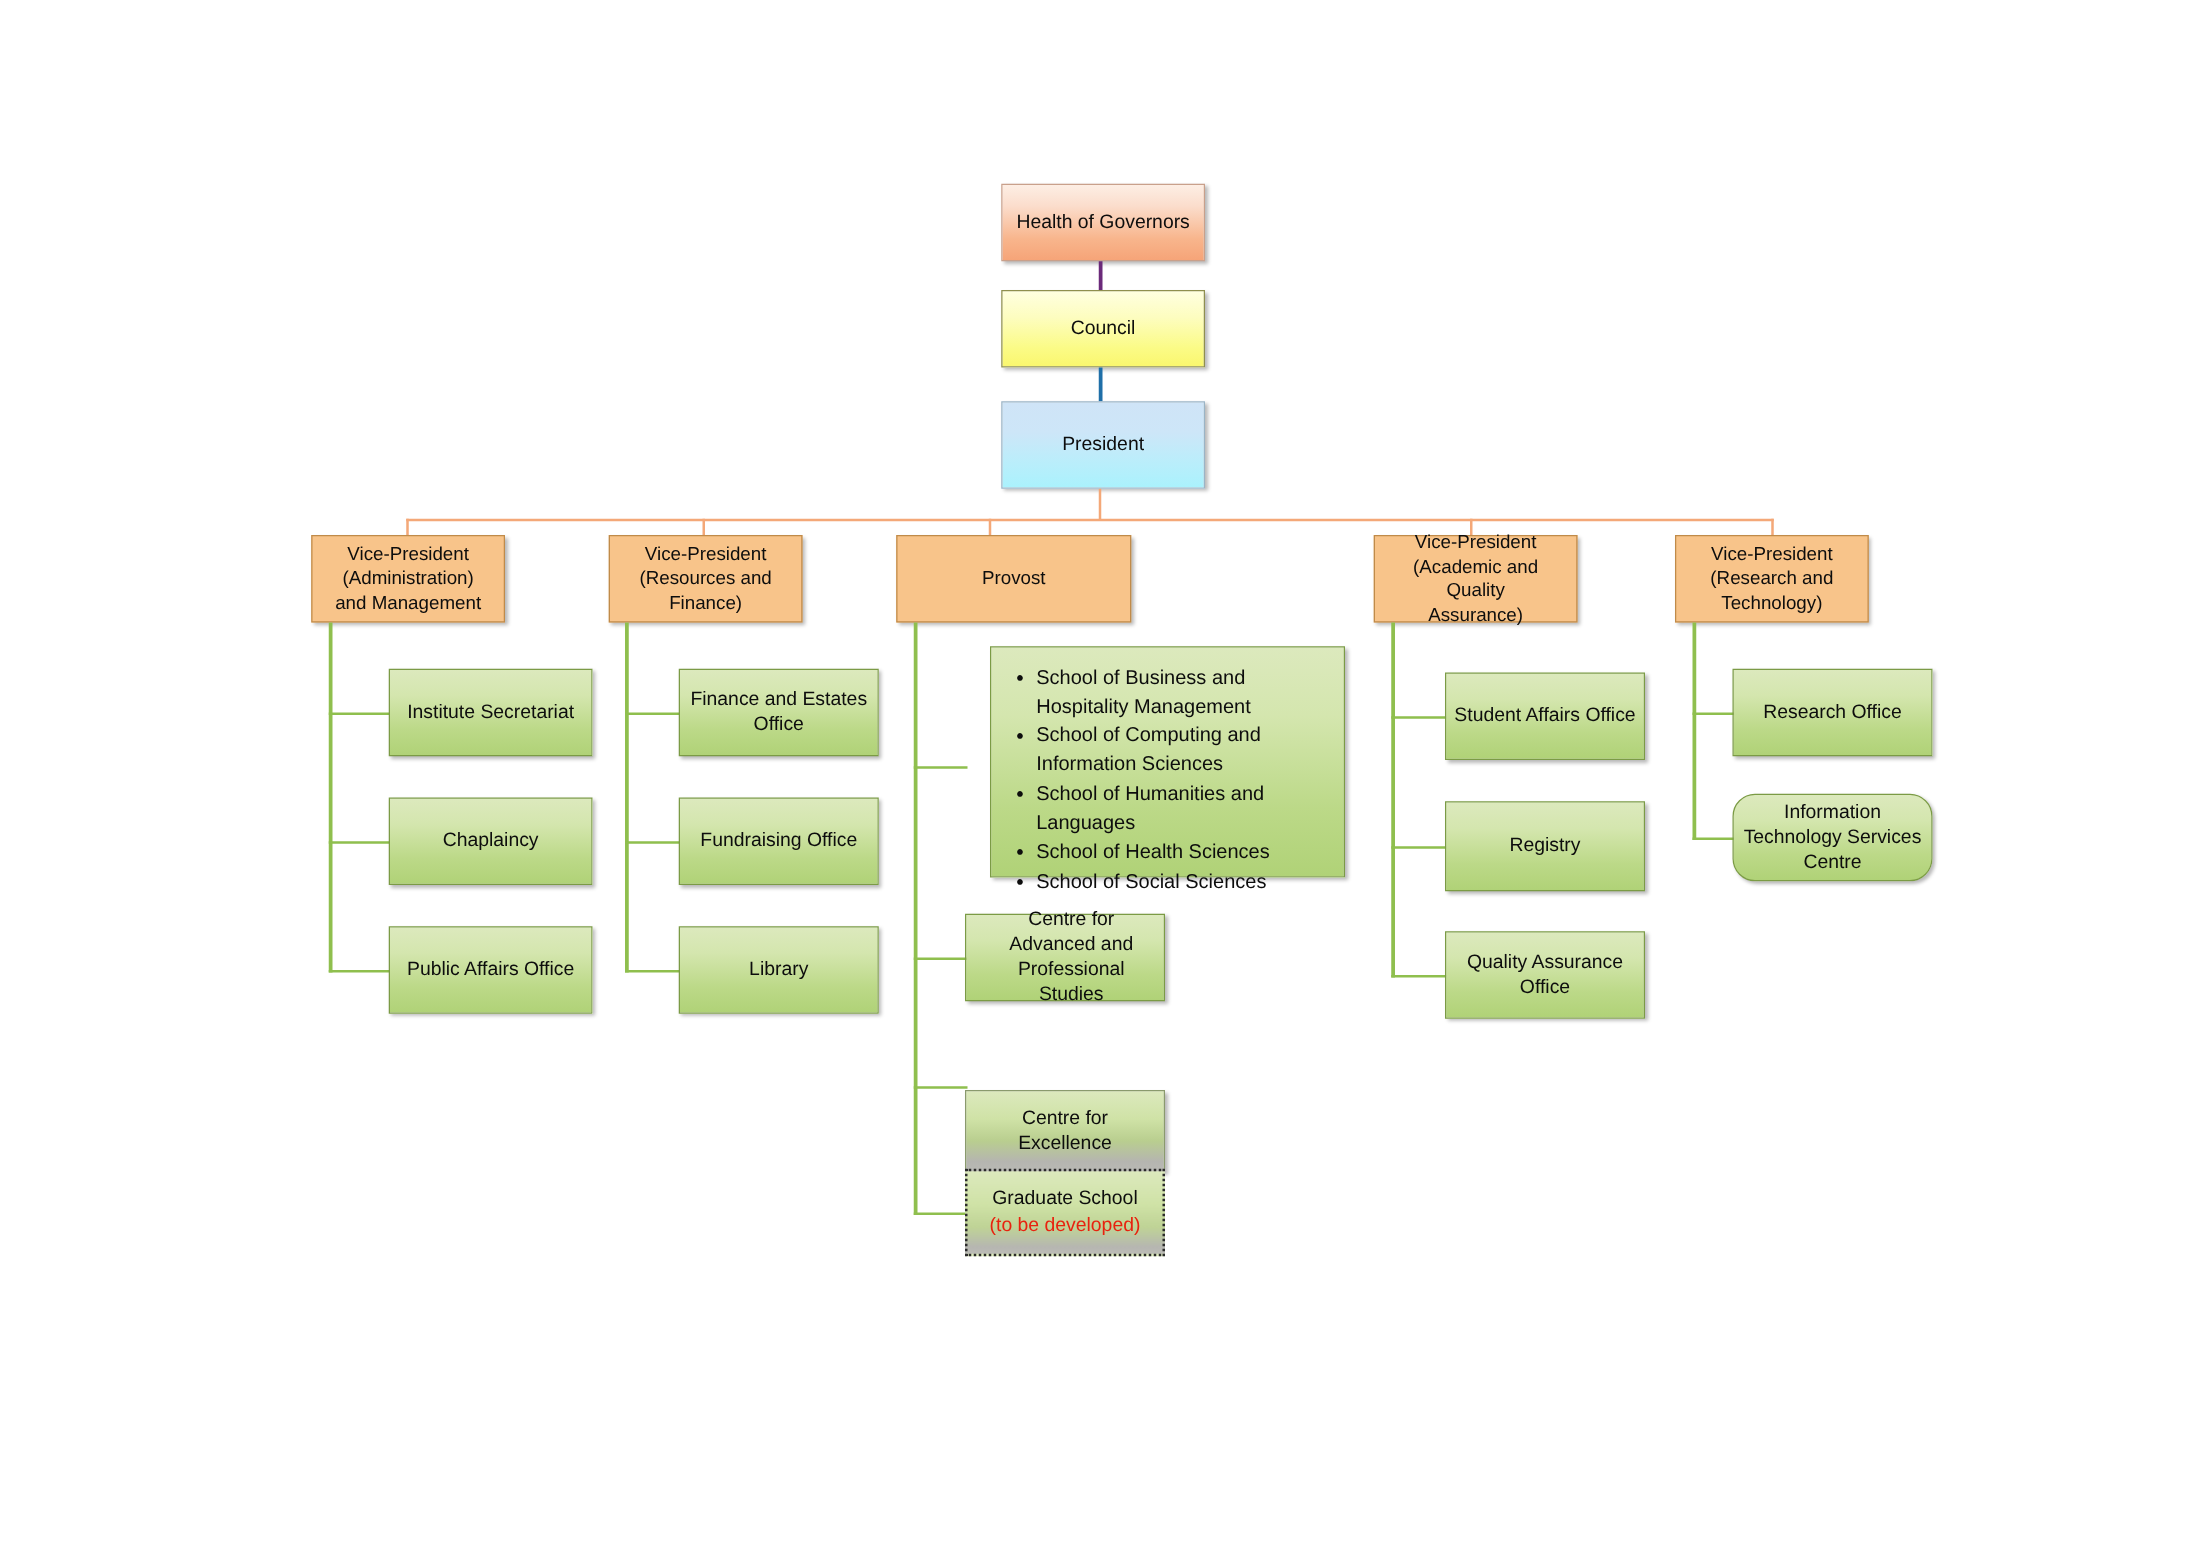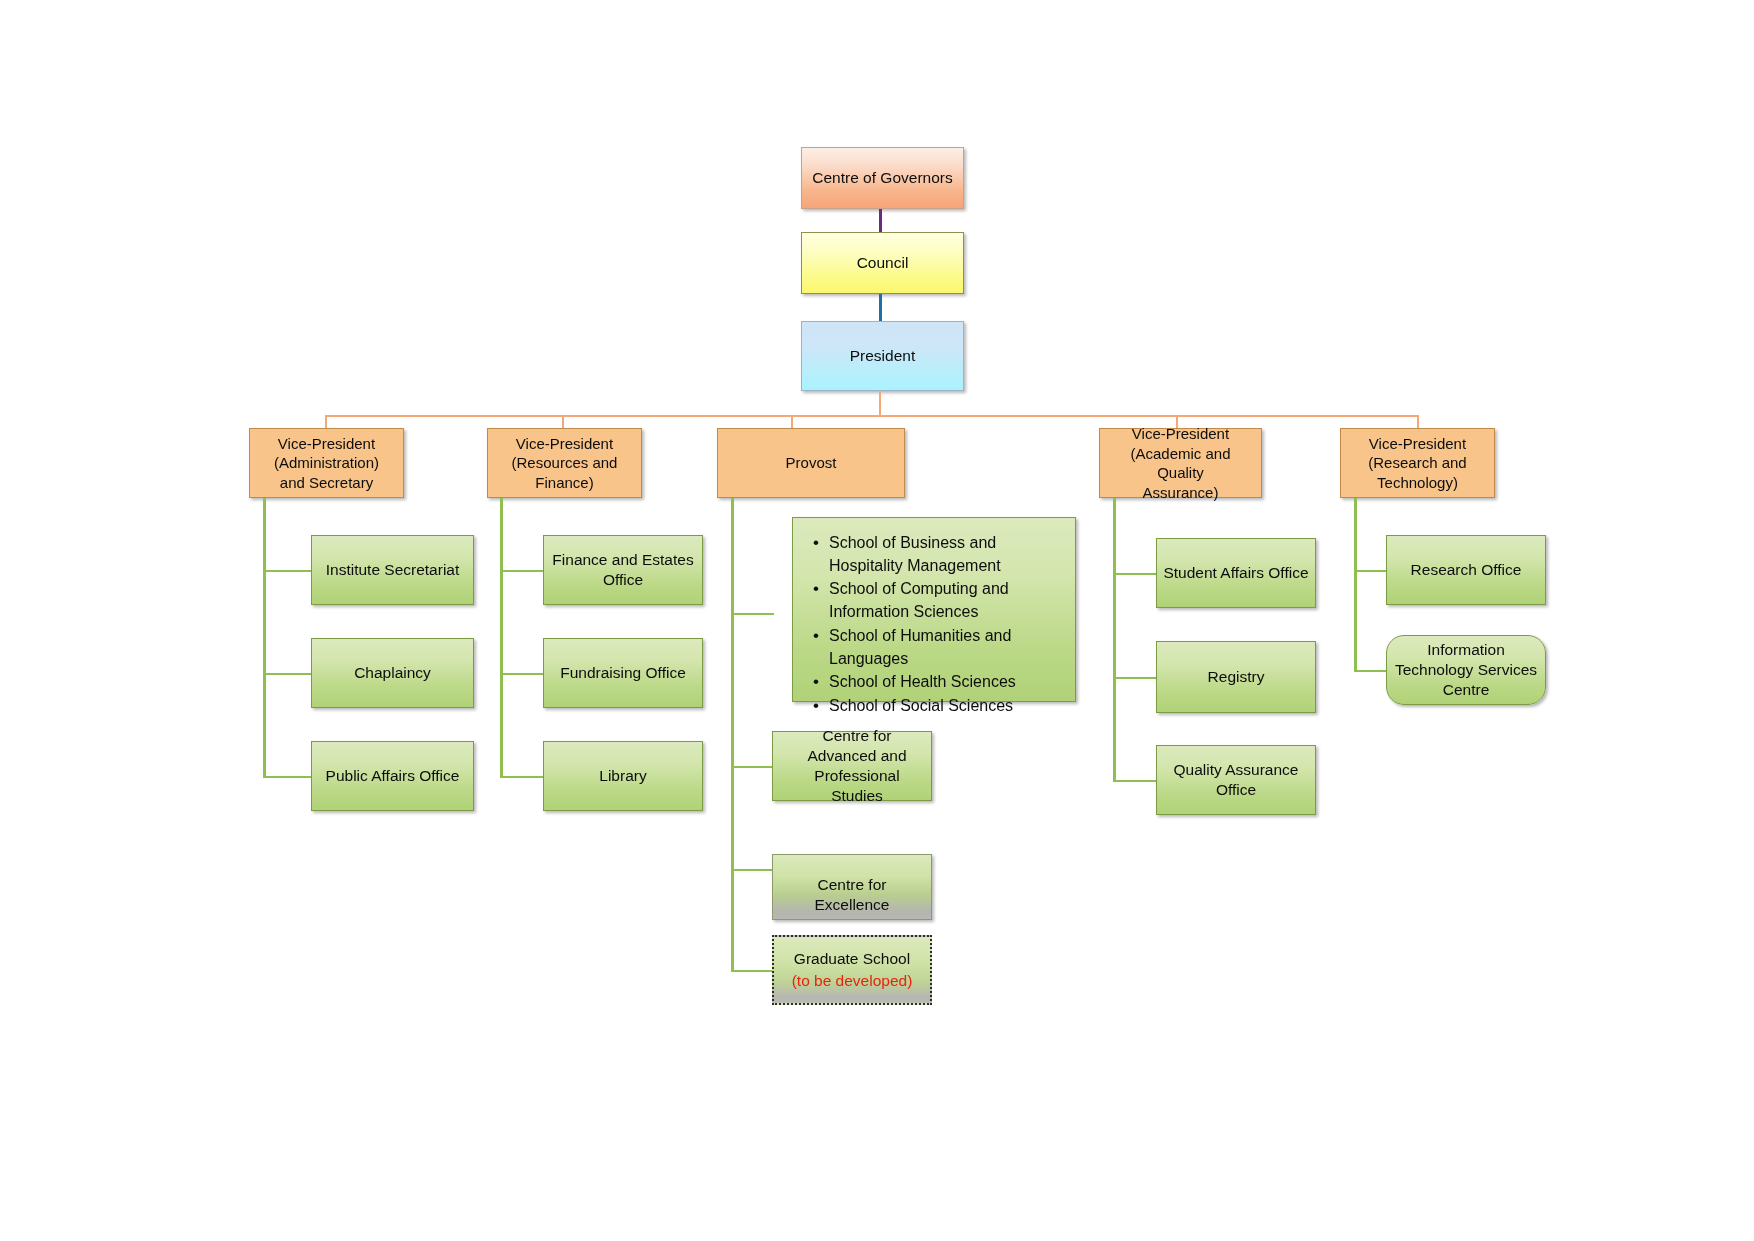--- a/index.html
+++ b/index.html
@@ -103,21 +103,21 @@
   .c-blue   { background: #1f6fa8; }
   .c-orange { background: #f4a878; }
   .c-green  { background: #8fbf4e; }
 </style>
 </head>
 <body>
 
 <div id="canvas">
 
   <div class="node n-board" style="left:801px; top:147px; width:163px; height:62px;">
-    <span class="lbl">Centre of Governors</span>
+    <span class="lbl">Health of Governors</span>
   </div>
 
   <div class="conn c-purple" style="left:879px; top:209px; width:3px; height:23px;"></div>
 
   <div class="node n-council" style="left:801px; top:232px; width:163px; height:62px;">
     <span class="lbl">Council</span>
   </div>
 
   <div class="conn c-blue" style="left:879px; top:294px; width:3px; height:27px;"></div>
 
@@ -131,21 +131,21 @@
   <div class="conn c-orange" style="left:325px; top:415px; width:2px; height:13px;"></div>
   <div class="conn c-orange" style="left:562px; top:415px; width:2px; height:13px;"></div>
   <div class="conn c-orange" style="left:791px; top:415px; width:2px; height:13px;"></div>
   <div class="conn c-orange" style="left:1176px; top:415px; width:2px; height:13px;"></div>
   <div class="conn c-orange" style="left:1417px; top:415px; width:2px; height:13px;"></div>
 
   <div class="node n-vp" style="left:249px; top:428px; width:155px; height:70px;">
     <span class="lbl">
       <span>Vice-President</span><br>
       <span>(Administration)</span><br>
-      <span>and Secretary</span>
+      <span>and Management</span>
     </span>
   </div>
 
   <div class="node n-vp" style="left:487px; top:428px; width:155px; height:70px;">
     <span class="lbl">
       <span>Vice-President</span><br>
       <span>(Resources and</span><br>
       <span>Finance)</span>
     </span>
   </div>
@@ -213,21 +213,21 @@
       <li>School of Humanities and Languages</li>
       <li>School of Health Sciences</li>
       <li>School of Social Sciences</li>
     </ul>
   </div>
 
   <div class="node n-green" style="left:772px; top:731px; width:160px; height:70px;padding-left:16px;">
     <span class="lbl">Centre for Advanced and Professional Studies</span>
   </div>
 
-  <div class="node n-green-grey" style="left:772px; top:854px; width:160px; height:66px;align-items:flex-end;">
+  <div class="node n-green-grey" style="left:772px; top:872px; width:160px; height:66px;">
     <span class="lbl">Centre for Excellence</span>
   </div>
 
   <div class="node n-dotted" style="left:772px; top:935px; width:160px; height:70px;">
     <span class="lbl">
       <span>Graduate School</span>
       <span class="note-red">(to be developed)</span>
     </span>
   </div>
 

